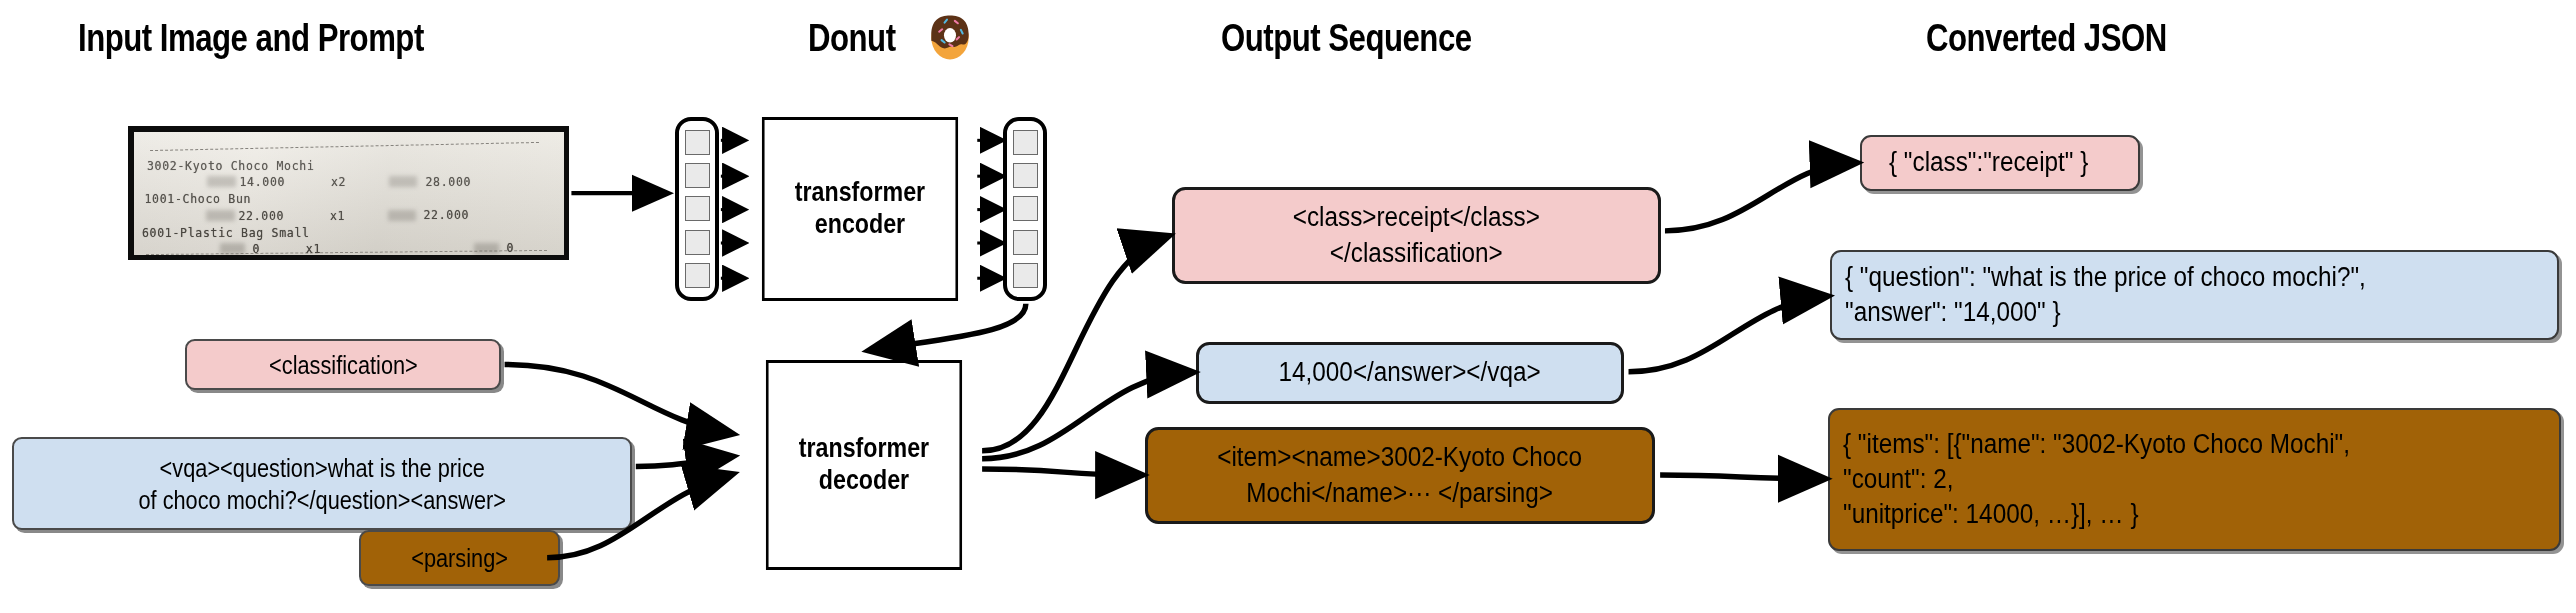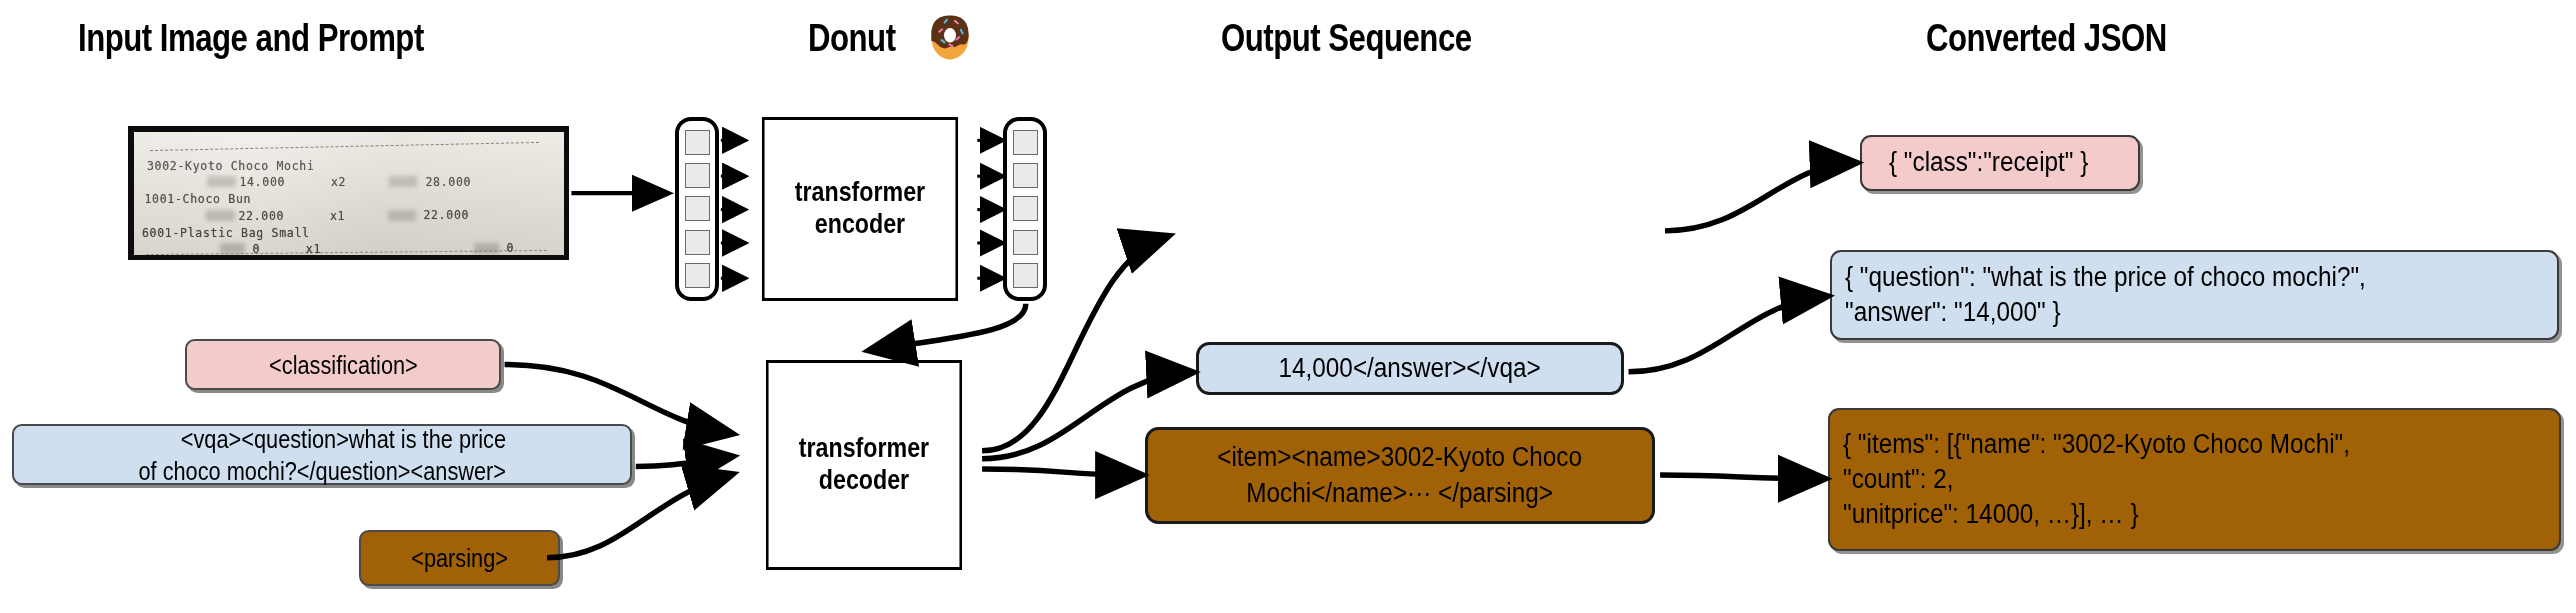--- a/index.html
+++ b/index.html
@@ -54,21 +54,21 @@
     border:3px solid #000;display:flex;align-items:center;justify-content:center;
     text-align:center;font-weight:bold;font-size:27px;line-height:1.18;
     transform:scaleX(.86);transform-origin:center center;
   }
   .hardbox span{display:block;transform:scaleX(1);}
 
   .tag-box{
     position:absolute;box-sizing:border-box;border-radius:9.7px;
     border:2.4px solid #4a4a4a;
     box-shadow:3px 3px 0 rgba(40,40,40,.55);
-    display:flex;align-items:center;justify-content:center;text-align:right;
+    display:flex;align-items:center;justify-content:center;text-align:center;
     font-size:25px;line-height:1.28;white-space:pre-line;
     padding:2.4px 8.5px;
   }
   .tag-box>span{display:block;transform:scaleX(.87);transform-origin:center;}
   .seq-box{
     position:absolute;box-sizing:border-box;border-radius:13.4px;
     border:3.6px solid #1a1a1a;
     display:flex;align-items:center;justify-content:center;text-align:center;
     font-size:27px;line-height:1.3;white-space:pre-line;padding:2.4px 9.7px;
   }
@@ -184,31 +184,35 @@
 
   <div class="hardbox" style="left:750px;top:360px;width:228px;height:210px;">
     <span style="white-space:pre-line;">transformer
 decoder</span>
   </div>
 
   <div class="tag-box pink" style="left:185px;top:339px;width:316px;height:51px;">
     <span>&lt;classification&gt;</span>
   </div>
 
-  <div class="tag-box blue" style="left:12px;top:424px;width:620px;height:61px;">
+  <div class="tag-box blue" style="left:12px;top:437px;width:620px;height:93px;">
     <span>&lt;vqa&gt;&lt;question&gt;what is the price
 of choco mochi?&lt;/question&gt;&lt;answer&gt;</span>
   </div>
 
   <div class="tag-box green" style="left:343px;top:530px;width:201px;height:56px;margin-left:16px;">
     <span>&lt;parsing&gt;</span>
   </div>
 
-
-  <div class="seq-box blue" style="left:1196px;top:342px;width:428px;height:53px;">
+  <div class="seq-box pink" style="left:1172px;top:187px;width:489px;height:97px;">
+    <span>&lt;class&gt;receipt&lt;/class&gt;
+&lt;/classification&gt;</span>
+  </div>
+
+  <div class="seq-box blue" style="left:1196px;top:342px;width:428px;height:62px;">
     <span>14,000&lt;/answer&gt;&lt;/vqa&gt;</span>
   </div>
 
   <div class="seq-box green" style="left:1145px;top:427px;width:510px;height:97px;">
     <span>&lt;item&gt;&lt;name&gt;3002-Kyoto Choco
 Mochi&lt;/name&gt;··· &lt;/parsing&gt;</span>
   </div>
 
   <div class="json-box pink" style="left:1860px;top:135px;width:280px;height:56px;justify-content:center;">
     <span>{ "class":"receipt" }</span>

